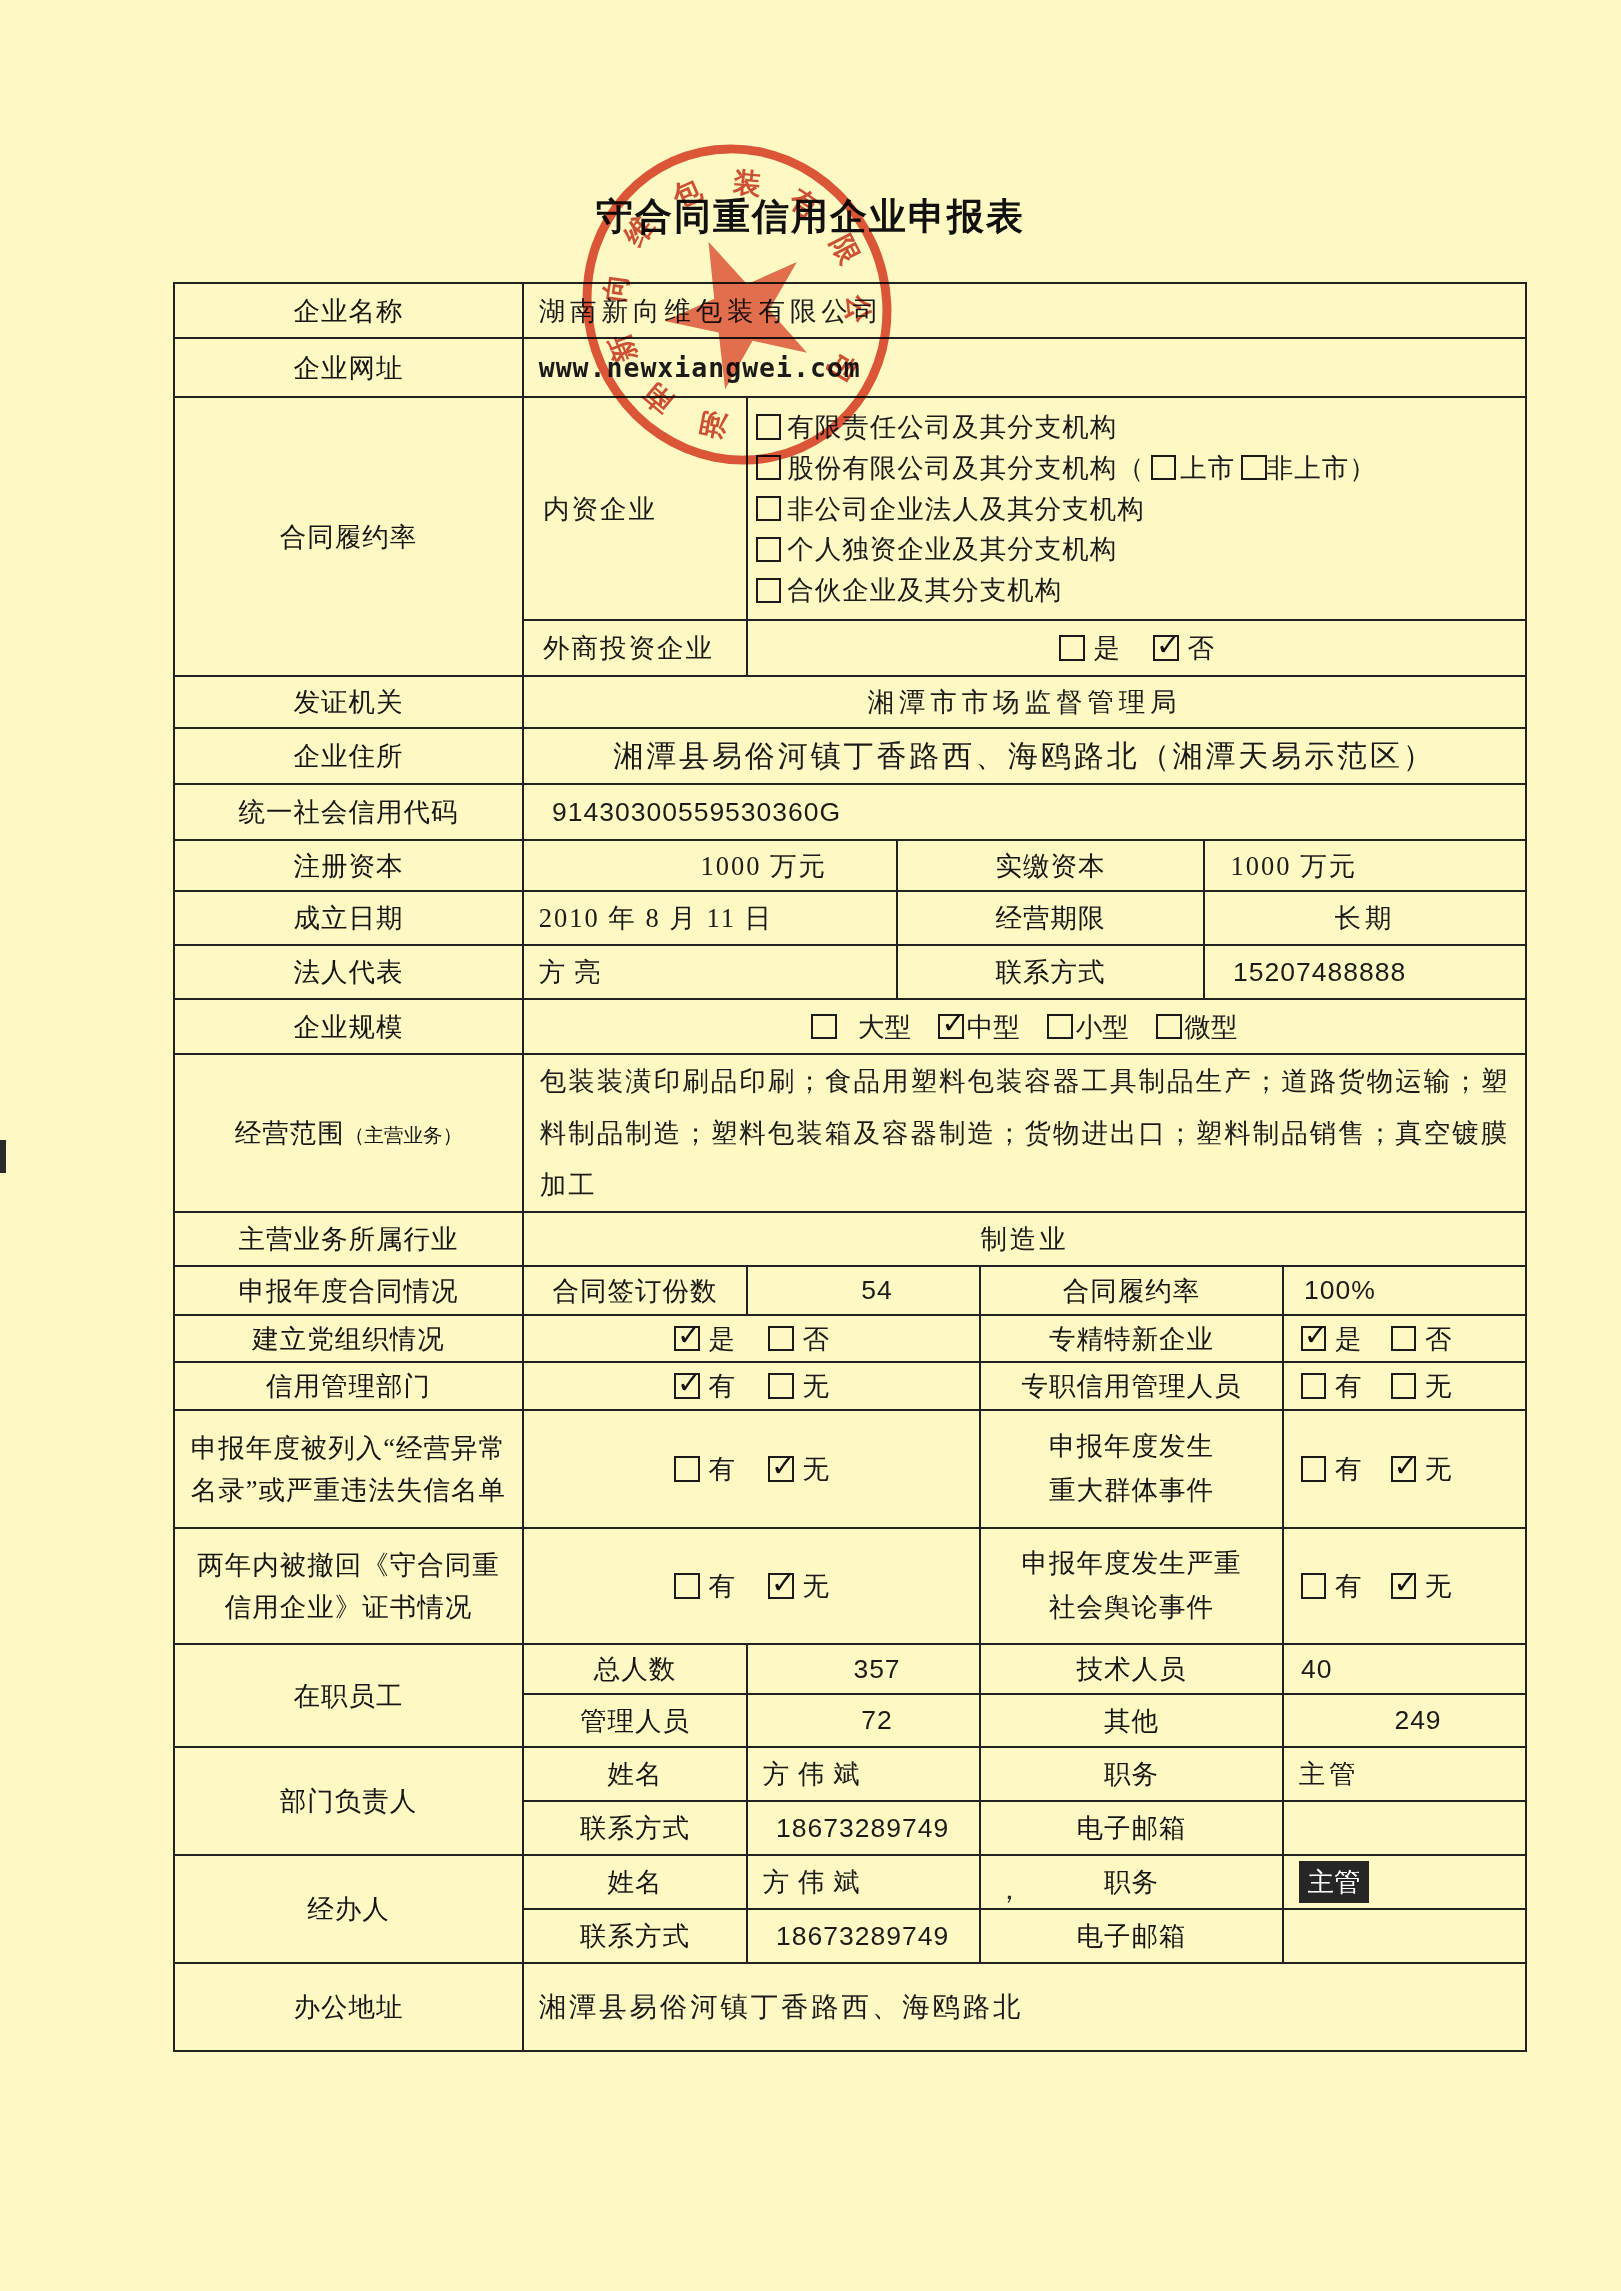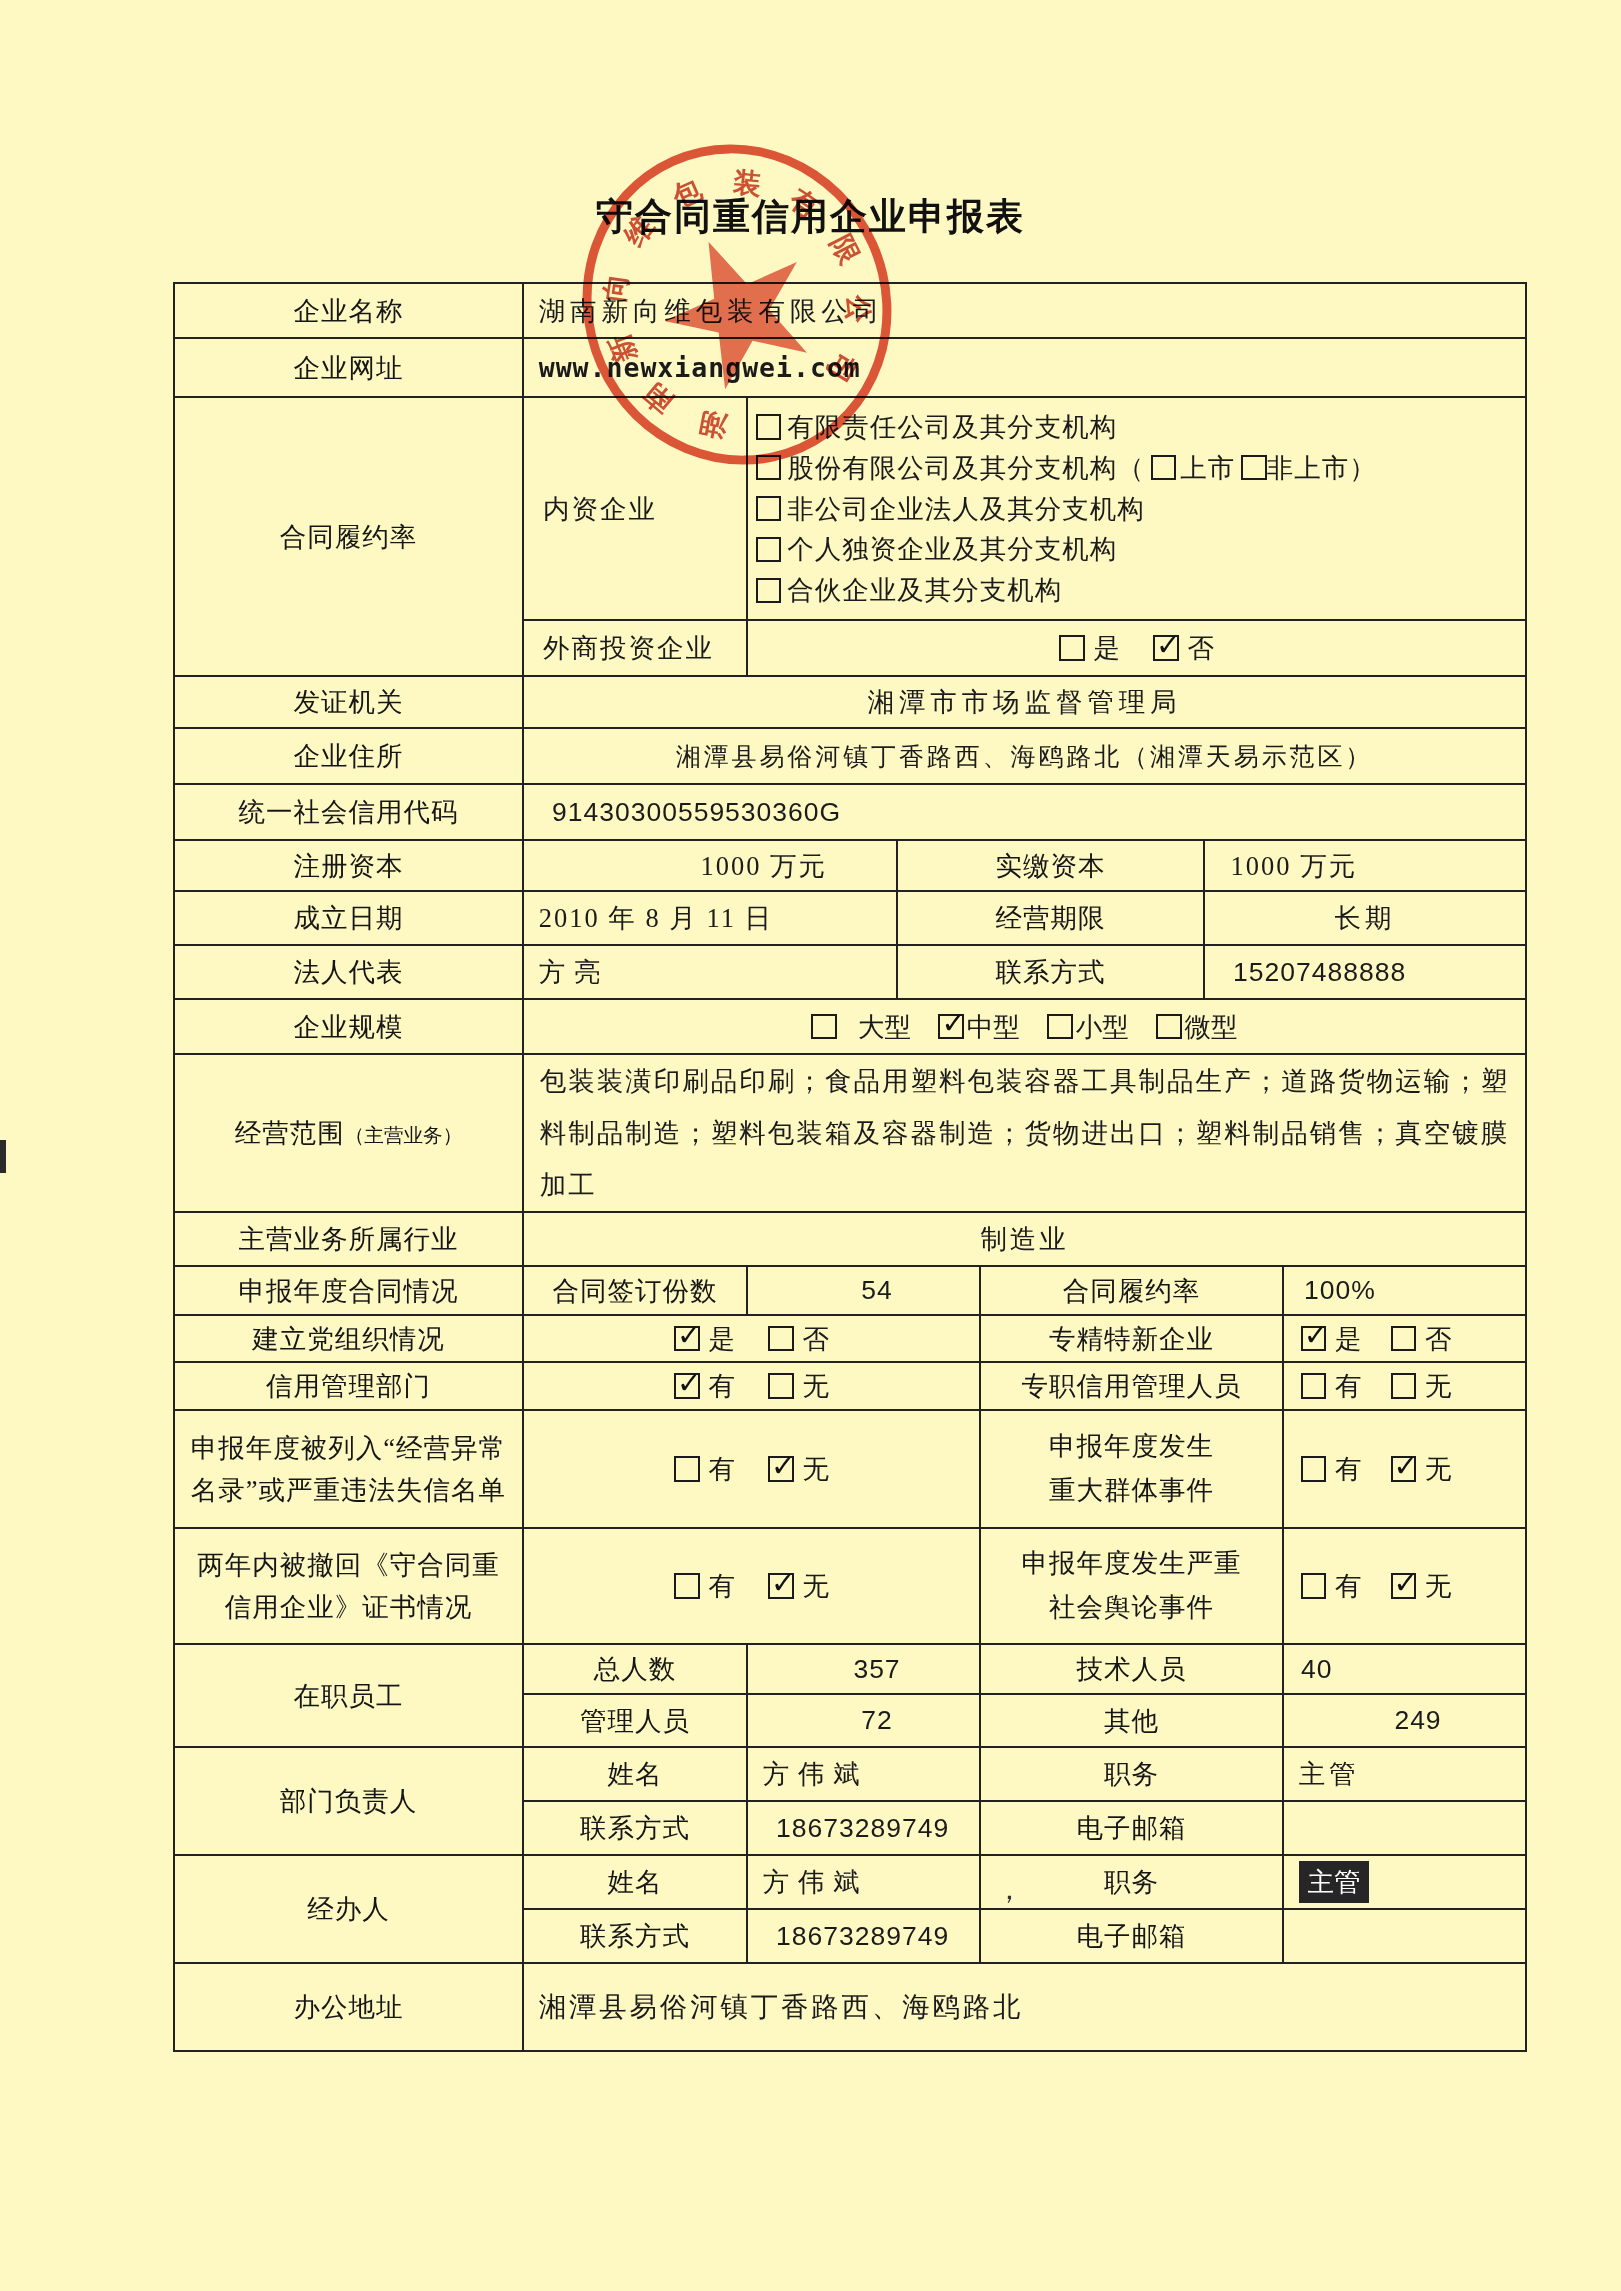--- a/index.html
+++ b/index.html
@@ -142,21 +142,21 @@
       </td>
     </tr>
 
     <tr class="rh53">
       <td class="lab">发证机关</td>
       <td colspan="6" class="vc cn-val">湘潭市市场监督管理局</td>
     </tr>
 
     <tr class="rh57">
       <td class="lab">企业住所</td>
-      <td colspan="6" class="vc" style="letter-spacing:2.9px;font-size:25px;">湘潭县易俗河镇丁香路西、海鸥路北（湘潭天易示范区）</td>
+      <td colspan="6" class="vc" style="letter-spacing:2.9px;font-size:30px;">湘潭县易俗河镇丁香路西、海鸥路北（湘潭天易示范区）</td>
     </tr>
 
     <tr class="rh57">
       <td class="lab">统一社会信用代码</td>
       <td colspan="6" class="vl num">91430300559530360G</td>
     </tr>
 
     <tr class="rh52">
       <td class="lab">注册资本</td>
       <td colspan="2" style="text-align:right;padding-right:69px;letter-spacing:2px;">1000 万元</td>

